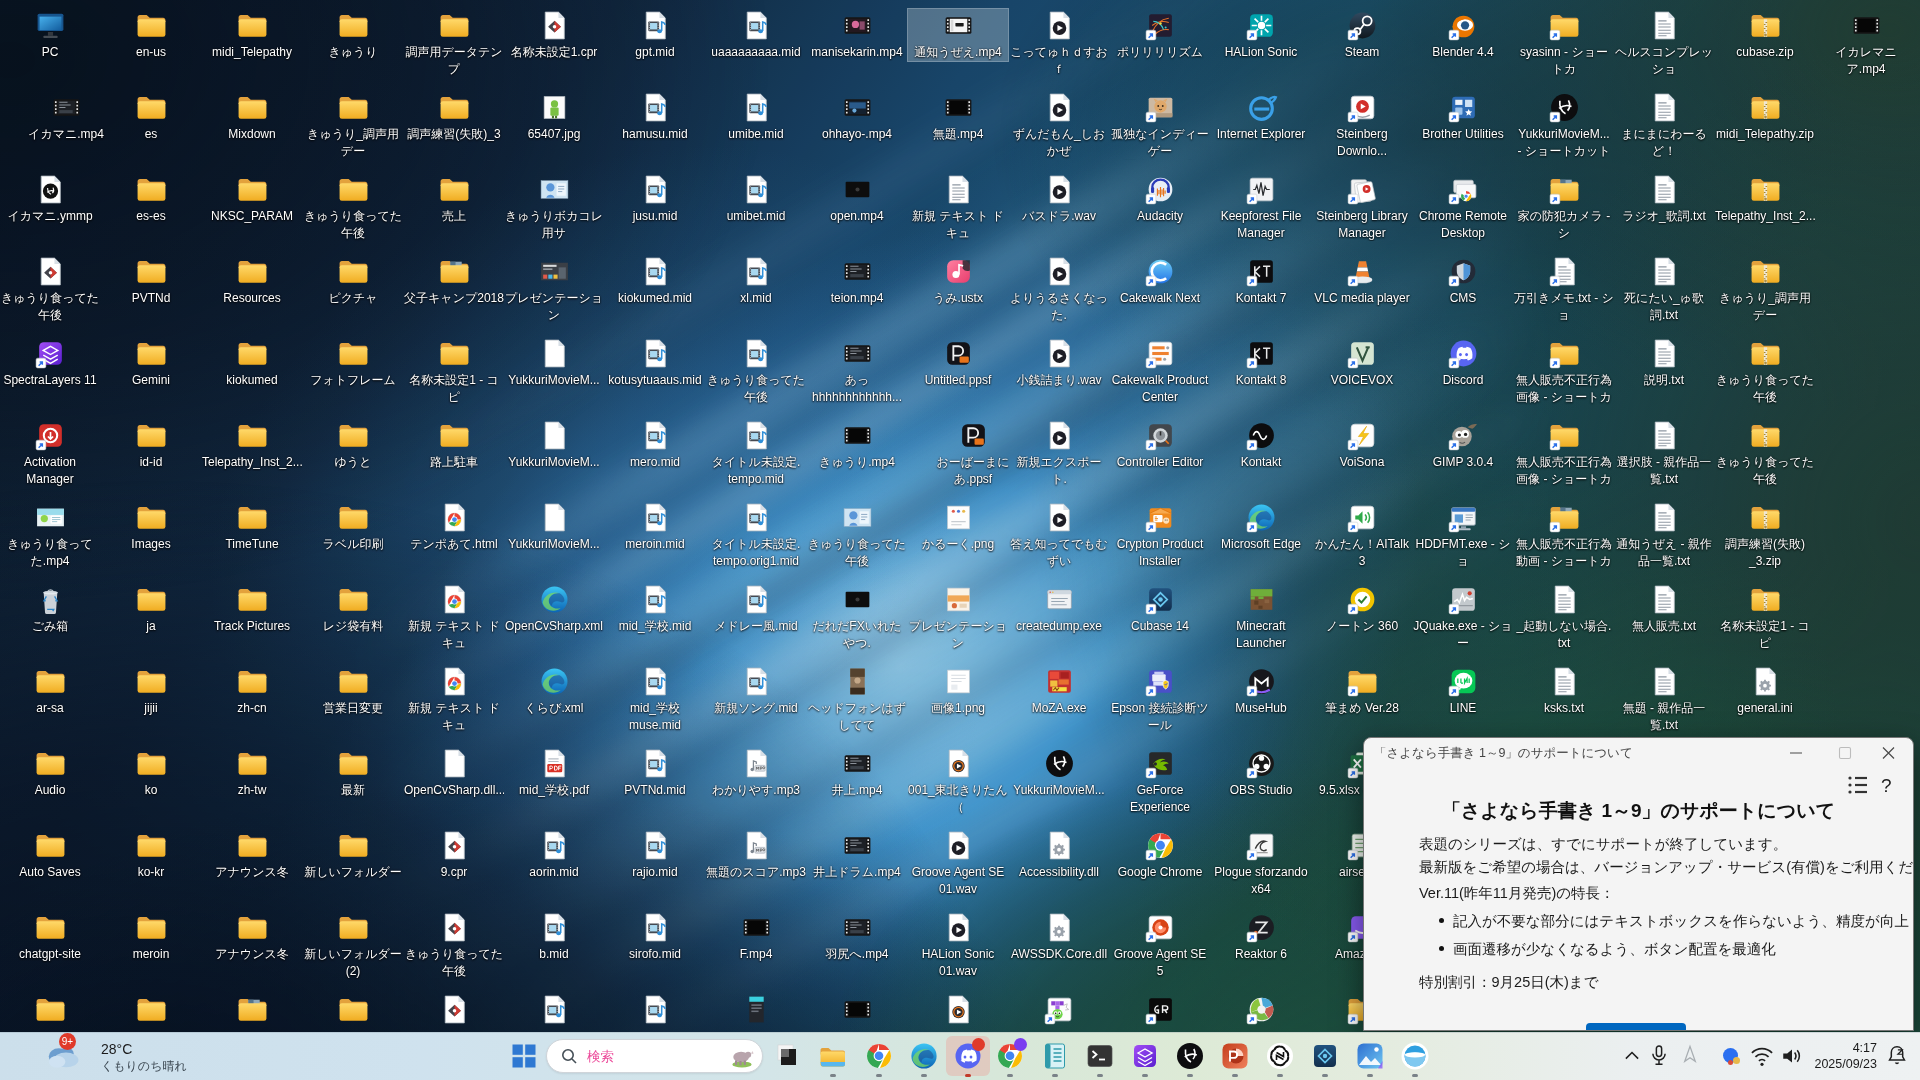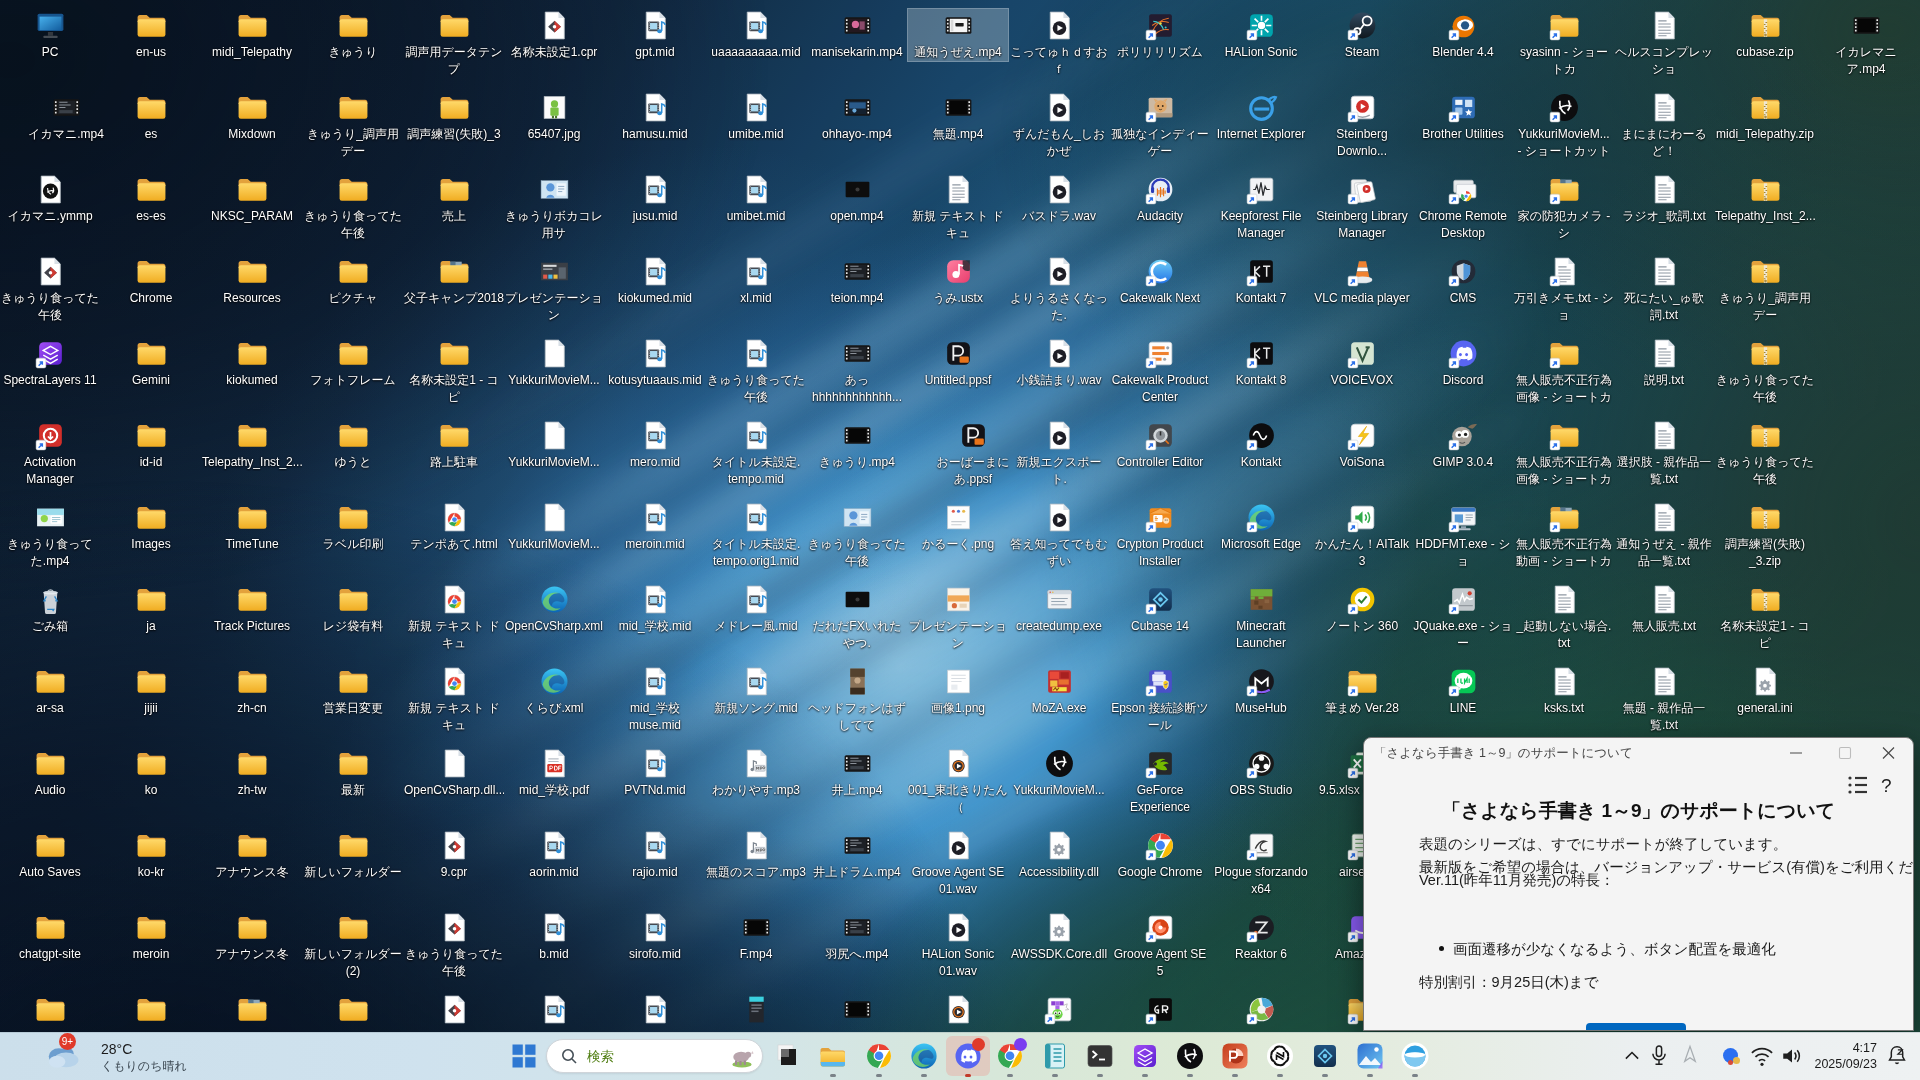--- a/index.html
+++ b/index.html
@@ -15,21 +15,21 @@
 #dlg-h{position:absolute;left:0;width:100%;top:60px;text-align:center;font-size:19px;font-weight:bold;color:#111}
 .dp{position:absolute;left:55px;font-size:14.5px;color:#1a1a1a;line-height:23px;white-space:nowrap}
 .dli{left:75px}
 .bu{display:inline-block;width:5px;height:5px;border-radius:50%;background:#111;vertical-align:3px;margin-right:9px}
 #dlg-btn{position:absolute;left:222px;top:285px;width:100px;height:20px;background:#0067c0;border-radius:4px}
 #tb{position:absolute;left:0;top:1032px;width:1920px;height:48px;background:linear-gradient(90deg,#ccdfeb 0,#cfe2ee 22%,#d3e5e8 40%,#d7e7d9 52%,#ddead6 62%,#e4ecdf 72%,#ebeff0 85%,#eef1f2 100%);border-top:1px solid rgba(120,140,150,0.25)}
 .tbi{position:absolute;top:1040px;width:32px;height:32px}
 .tbdot{position:absolute;top:1074px;width:6px;height:3px;border-radius:2px;background:#7a8288}
 #tsearch{position:absolute;left:546px;top:1039px;width:217px;height:34px;background:#fff;border:1px solid #d0d5da;border-radius:17px;box-shadow:0 1px 2px rgba(0,0,0,0.08)}
 #tsearch .mag{position:absolute;left:14px;top:8px}
-#tsearch .stx{position:absolute;left:40px;top:8px;font-size:13.5px;color:#4d7c0f}
+#tsearch .stx{position:absolute;left:40px;top:8px;font-size:13.5px;color:#ec4899}
 #tsearch .rh{position:absolute;right:6px;top:3px;width:28px;height:28px}
 #wweather{position:absolute;left:42px;top:1038px;width:42px;height:38px}
 #wbadge{position:absolute;left:59px;top:1033px;width:17px;height:17px;background:#e03a2a;border-radius:50%;color:#fff;font-size:10px;text-align:center;line-height:17px}
 #wtx1{position:absolute;left:101px;top:1041px;font-size:14px;color:#1b1b1b}
 #wtx2{position:absolute;left:101px;top:1058px;font-size:12px;color:#3c4852}
 #clock{position:absolute;right:43px;top:1040px;text-align:right;font-size:12.5px;color:#1b1b1b;line-height:16px}
 .trayi{position:absolute;top:1042px;width:28px;height:28px}
 #dcbox{position:absolute;left:946px;top:1036px;width:44px;height:40px;background:rgba(232,180,172,0.55);border-radius:6px}
 #dcdot{position:absolute;left:965px;top:1074px;width:6px;height:3px;border-radius:2px;background:#c23a2a}
 .badge{position:absolute;width:13px;height:13px;border-radius:50%}
@@ -886,21 +886,21 @@
 <div class="cell" style="left:101px;top:173px">
       <svg class="ic" viewBox="0 0 32 32">
         <use href="#F"></use>
       </svg>
       <div class="t">es-es</div>
     </div>
 <div class="cell" style="left:101px;top:255px">
       <svg class="ic" viewBox="0 0 32 32">
         <use href="#F"></use>
       </svg>
-      <div class="t">Chrome</div>
+      <div class="t">PVTNd</div>
     </div>
 <div class="cell" style="left:101px;top:337px">
       <svg class="ic" viewBox="0 0 32 32">
         <use href="#F"></use>
       </svg>
       <div class="t">Gemini</div>
     </div>
 <div class="cell" style="left:101px;top:419px">
       <svg class="ic" viewBox="0 0 32 32">
         <use href="#F"></use>
@@ -2152,21 +2152,22 @@
   <circle cx="3" cy="4" r="1.6" fill="#333"></circle>
         <path d="M8 4h12" stroke="#333" stroke-width="2.2"></path>
   <circle cx="3" cy="11" r="1.6" fill="#333"></circle>
         <path d="M8 11h12" stroke="#333" stroke-width="2.2"></path>
   <circle cx="3" cy="18" r="1.6" fill="#333"></circle>
         <path d="M8 18h12" stroke="#333" stroke-width="2.2"></path>
   <text x="34" y="18" font-size="19" fill="#222" font-family="Liberation Sans">?</text>
  </svg>
  <div id="dlg-h">「さよなら手書き 1～9」のサポートについて</div>
  <div class="dp" style="top:95px">表題のシリーズは、すでにサポートが終了しています。<br>最新版をご希望の場合は、バージョンアップ・サービス(有償)をご利用ください。</div>
- <div class="dp" style="top:131px">Ver.11(昨年11月発売)の特長：</div>
+ <div class="dp" style="top:144px">Ver.11(昨年11月発売)の特長：</div>
+ <div class="dp dli" style="top:172px"><span class="bu"></span>記入が不要な部分にはテキストボックスを作らないよう、精度が向上</div>
  <div class="dp dli" style="top:200px"><span class="bu"></span>画面遷移が少なくなるよう、ボタン配置を最適化</div>
  <div class="dp" style="top:233px">特別割引：9月25日(木)まで</div>
  <div id="dlg-btn"></div>
 </div>
 <div id="tb"></div>
 <svg id="wweather" viewBox="0 0 32 32">
       <use href="#tWeather"></use>
     </svg>
 <div id="wbadge">9+</div>
 <div id="wtx1">28°C</div>

